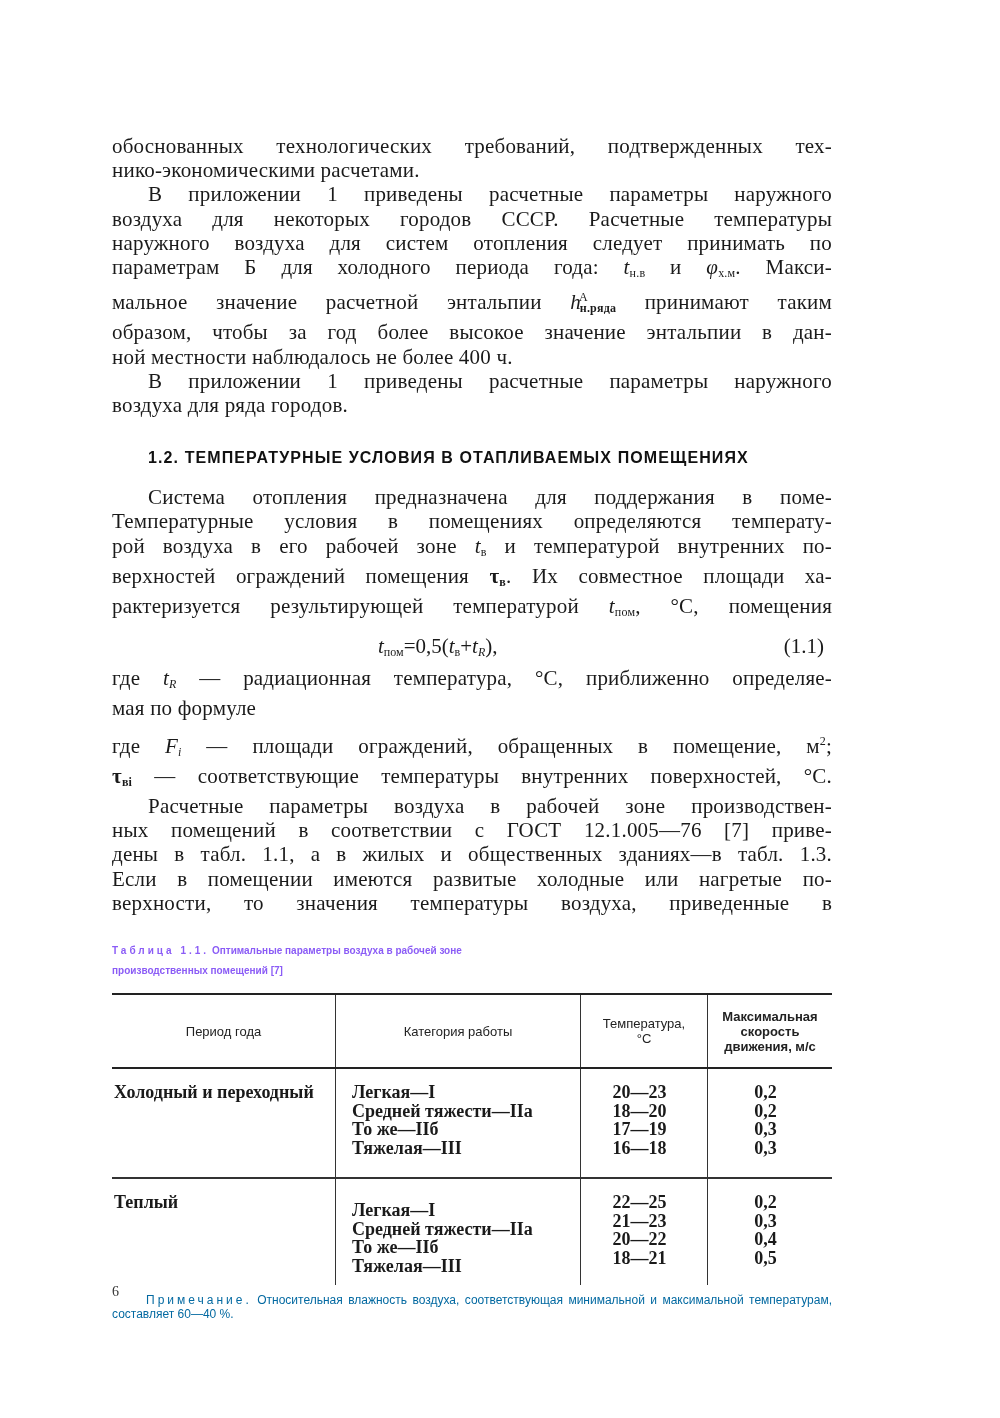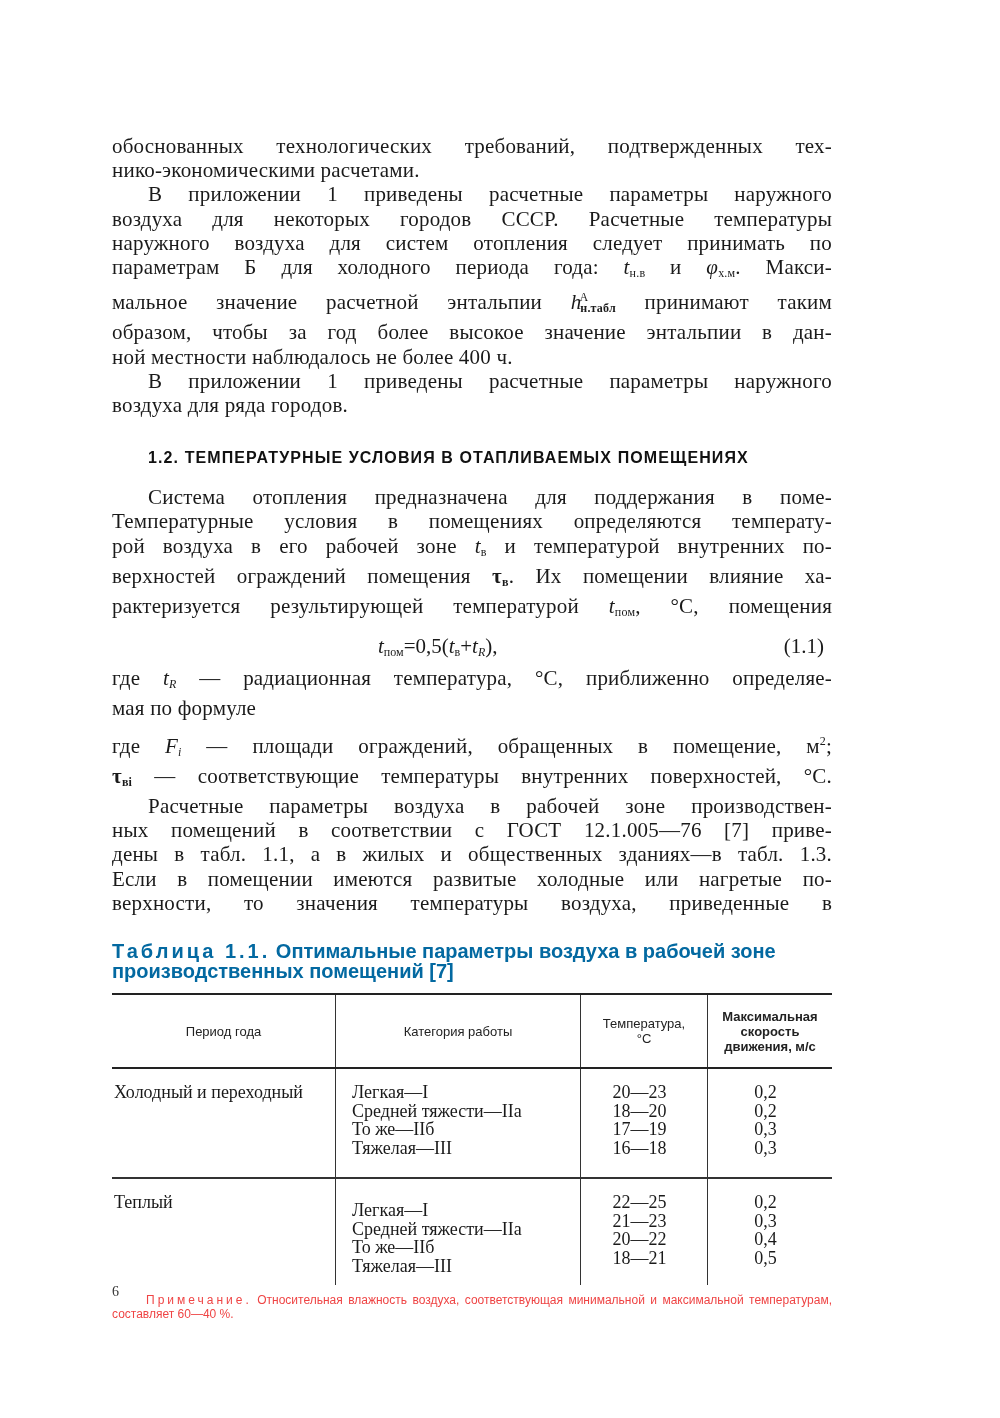--- a/index.html
+++ b/index.html
@@ -23,81 +23,81 @@
     .formula-row {
       position: relative; height: 30px; font-size: 21px;
     }
     .formula-row .f { position: absolute; left: 266px; top: 2px; font-style: normal; }
     .formula-row .num { position: absolute; right: 8px; top: 2px; }
     i { font-style: italic; }
     sub { font-size: 12px; vertical-align: -3px; }
     sup { font-size: 12px; }
     .caption {
       font-family: "Liberation Sans", "DejaVu Sans", sans-serif;
-      font-size: 20px; font-weight: bold; line-height: 20px; margin-top: 26px;
-      color: #0369a1;
+      font-size: 10px; font-weight: bold; line-height: 20px; margin-top: 26px;
+      color: #8b5cf6;
     }
     .caption .spaced { letter-spacing: 3px; font-weight: bold; }
     table.t {
       width: 720px; border-collapse: collapse; margin-top: 12px;
       font-size: 18px;
     }
     table.t th {
       font-family: "Liberation Sans", "DejaVu Sans", sans-serif;
       font-weight: normal; font-size: 13px; line-height: 15px; color: #222;
       border-top: 2px solid #222; border-bottom: 2px solid #222;
       padding: 10px 4px; height: 52px; vertical-align: middle; text-align: center;
     }
     table.t th.bold { font-weight: bold; }
     table.t th + th, table.t td + td { border-left: 1px solid #333; }
-    table.t td { vertical-align: top; padding: 14px 13px 10px 4px; line-height: 18.5px; }
+    table.t td { vertical-align: top; padding: 14px 13px 10px 4px; line-height: 18.5px; font-weight: bold; }
     table.t tr.grp1 td { border-bottom: 2px solid #333; padding-bottom: 20px; }
     table.t td.period { padding-left: 2px; font-size: 18px; }
     table.t td.cat { padding-left: 16px; }
     table.t td.num { text-align: center; }
     .cell-line { display: block; }
     .note {
       font-family: "Liberation Sans", "DejaVu Sans", sans-serif;
-      font-size: 12px; line-height: 14px; margin-top: 8px; text-align: justify; color: #ef4444;
+      font-size: 12px; line-height: 14px; margin-top: 8px; text-align: justify; color: #0369a1;
     }
     .note .spaced { letter-spacing: 3px; margin-left: 34px; }
     .pagemark { position: absolute; left: 112px; top: 1284px; font-size: 14px; color: #333; }
   </style>
 </head>
 <body>
 
 <div class="page">
 
   <div class="p">
     <span class="line">обоснованных технологических требований, подтвержденных тех-</span>
     <span class="line last">нико-экономическими расчетами.</span>
   </div>
 
   <div class="p">
     <span class="line" style="padding-left:36px;">В приложении 1 приведены расчетные параметры наружного</span>
     <span class="line">воздуха для некоторых городов СССР. Расчетные температуры</span>
     <span class="line">наружного воздуха для систем отопления следует принимать по</span>
     <span class="line"><span>параметрам Б для холодного периода года: </span><i>t</i><sub>н.в</sub><span> и </span><i>φ</i><sub>х.м</sub><span>. Макси-</span></span>
-    <span class="line"><span>мальное значение расчетной энтальпии </span><i>h</i><sup style="margin-left:-2px">А</sup><sub style="margin-left:-8px; font-weight:bold">н.табл</sub><span> принимают таким</span></span>
+    <span class="line"><span>мальное значение расчетной энтальпии </span><i>h</i><sup style="margin-left:-2px">А</sup><sub style="margin-left:-8px; font-weight:bold">н.ряда</sub><span> принимают таким</span></span>
     <span class="line">образом, чтобы за год более высокое значение энтальпии в дан-</span>
     <span class="line last">ной местности наблюдалось не более 400 ч.</span>
   </div>
 
   <div class="p">
     <span class="line" style="padding-left:36px;">В приложении 1 приведены расчетные параметры наружного</span>
     <span class="line last">воздуха для ряда городов.</span>
   </div>
 
   <div class="heading">1.2. ТЕМПЕРАТУРНЫЕ УСЛОВИЯ В ОТАПЛИВАЕМЫХ ПОМЕЩЕНИЯХ</div>
 
   <div class="p" style="margin-top:18px;">
     <span class="line" style="padding-left:36px;">Система отопления предназначена для поддержания в поме-</span>
     <span class="line">Температурные условия в помещениях определяются температу-</span>
     <span class="line"><span>рой воздуха в его рабочей зоне </span><i>t</i><sub>в</sub><span> и температурой внутренних по-</span></span>
-    <span class="line"><span>верхностей ограждений помещения </span><b>τ</b><sub style="font-weight:bold">в</sub><span>. Их помещении влияние ха-</span></span>
+    <span class="line"><span>верхностей ограждений помещения </span><b>τ</b><sub style="font-weight:bold">в</sub><span>. Их совместное площади ха-</span></span>
     <span class="line"><span>рактеризуется результирующей температурой </span><i>t</i><sub>пом</sub><span>, °C, помещения</span></span>
   </div>
 
   <div class="formula-row" style="margin-top:8px;">
     <span class="f"><i>t</i><sub>пом</sub><span>=0,5(</span><i>t</i><sub>в</sub><span>+</span><i>t</i><sub style="font-style:italic">R</sub><span>),</span></span>
     <span class="num">(1.1)</span>
   </div>
 
   <div class="p" style="margin-top:4px;">
     <span class="line"><span>где </span><i>t</i><sub style="font-style:italic">R</sub><span> — радиационная температура, °C, приближенно определяе-</span></span>

